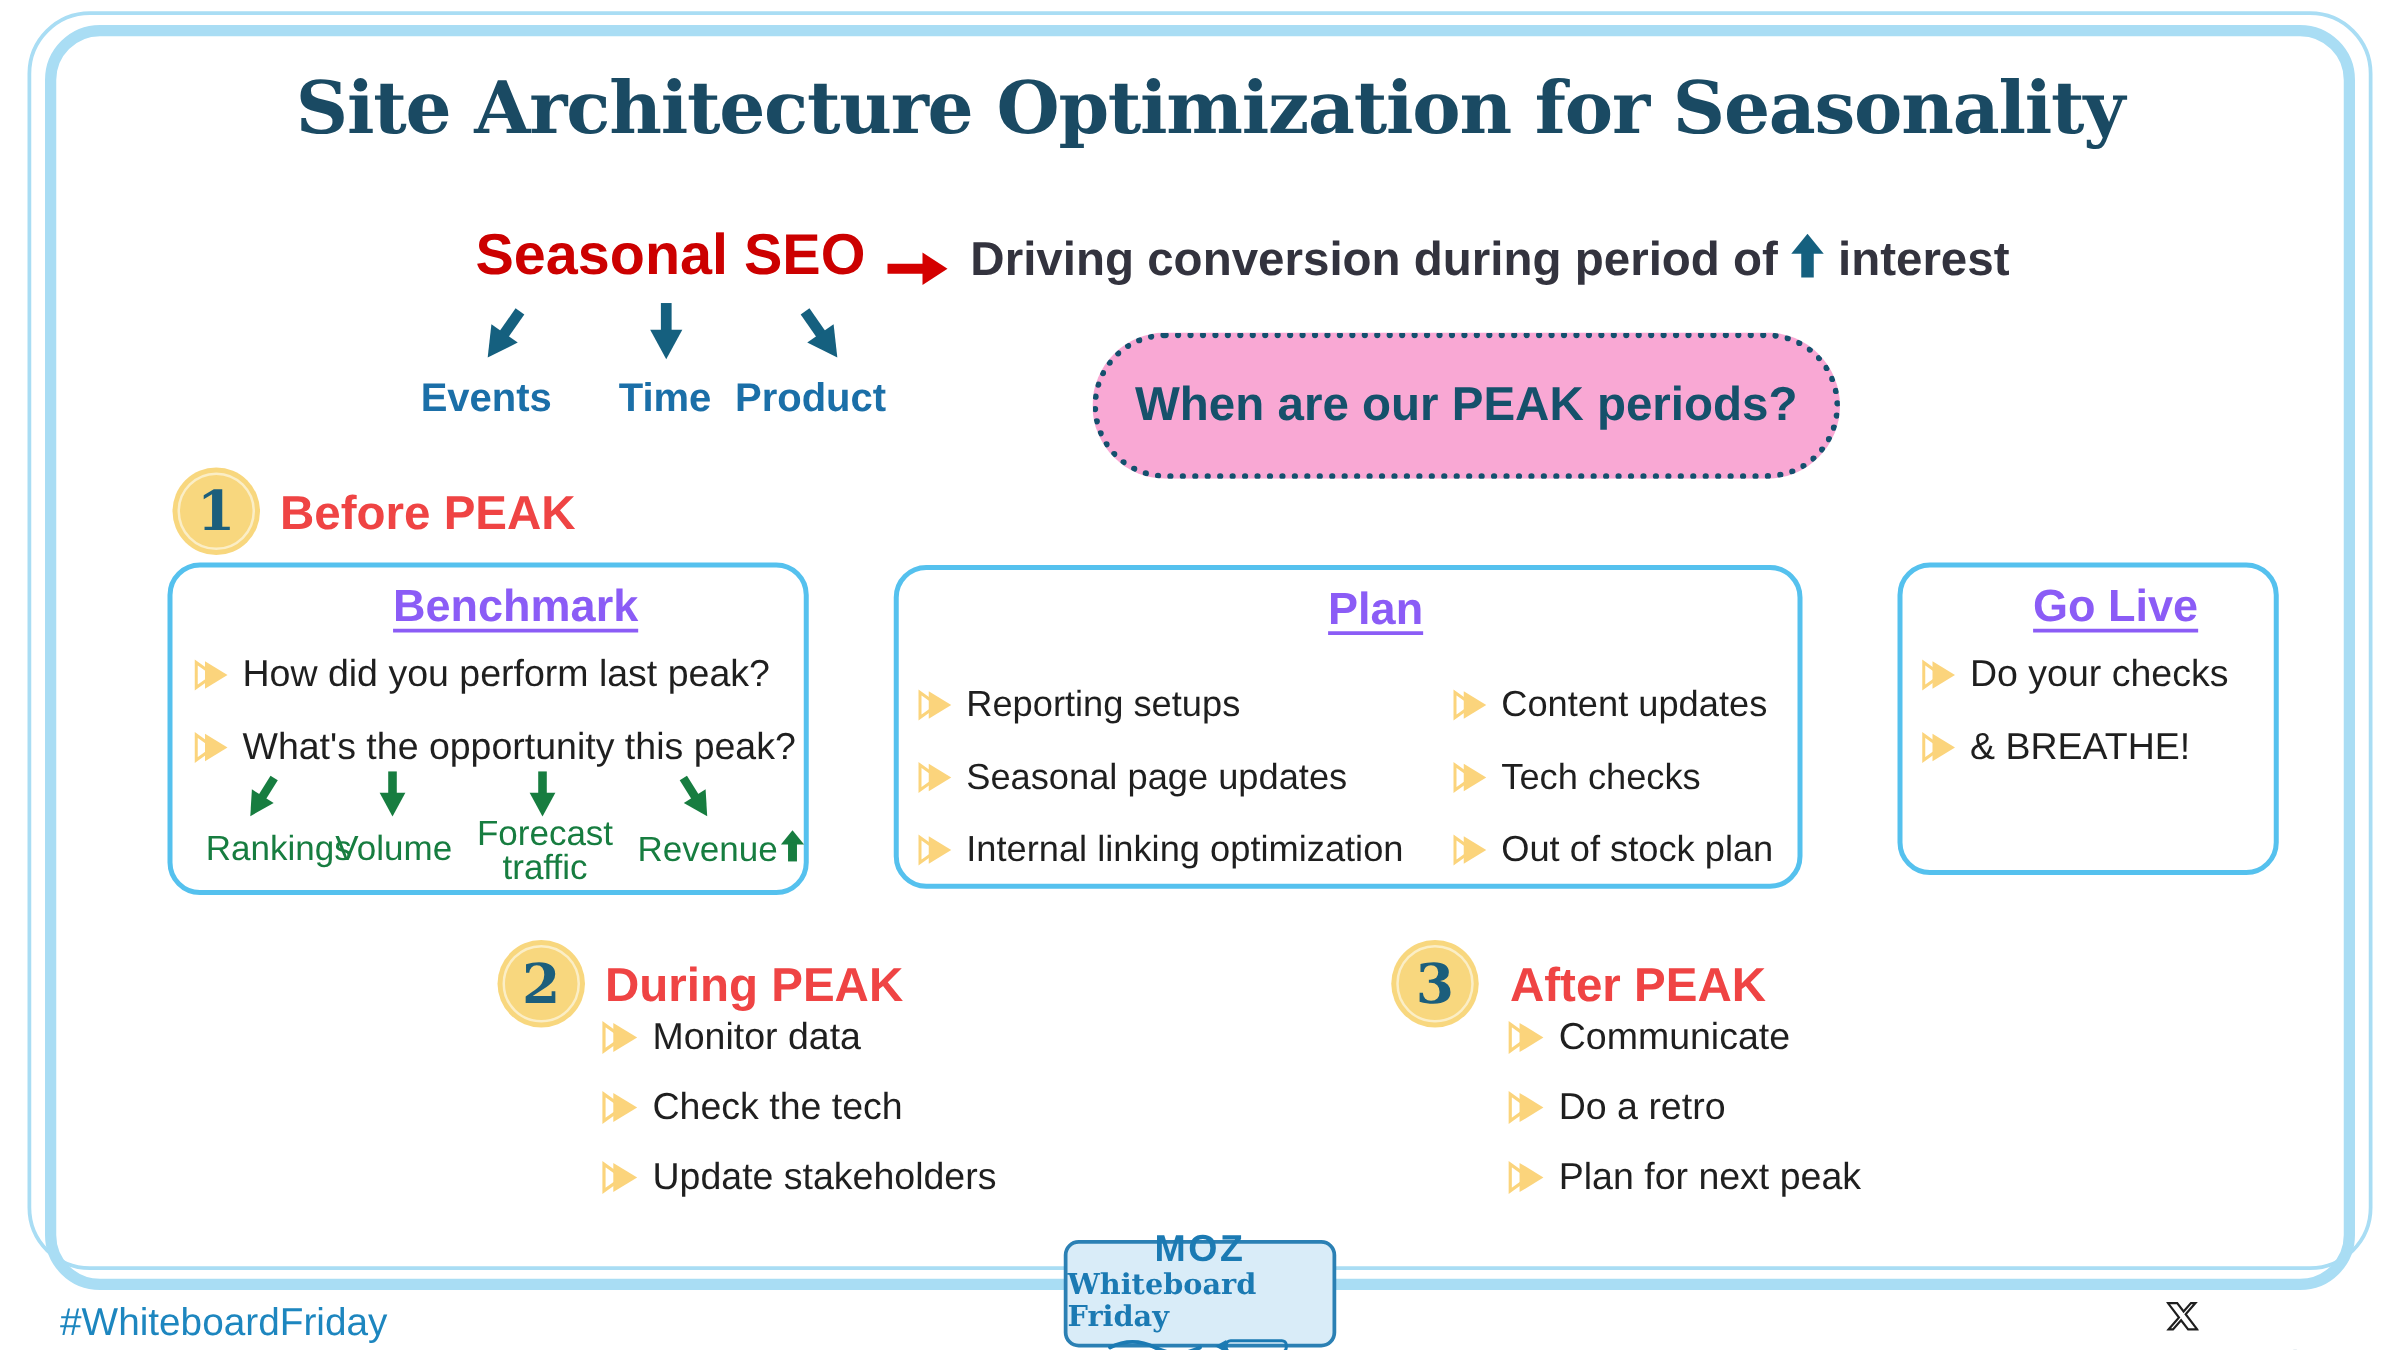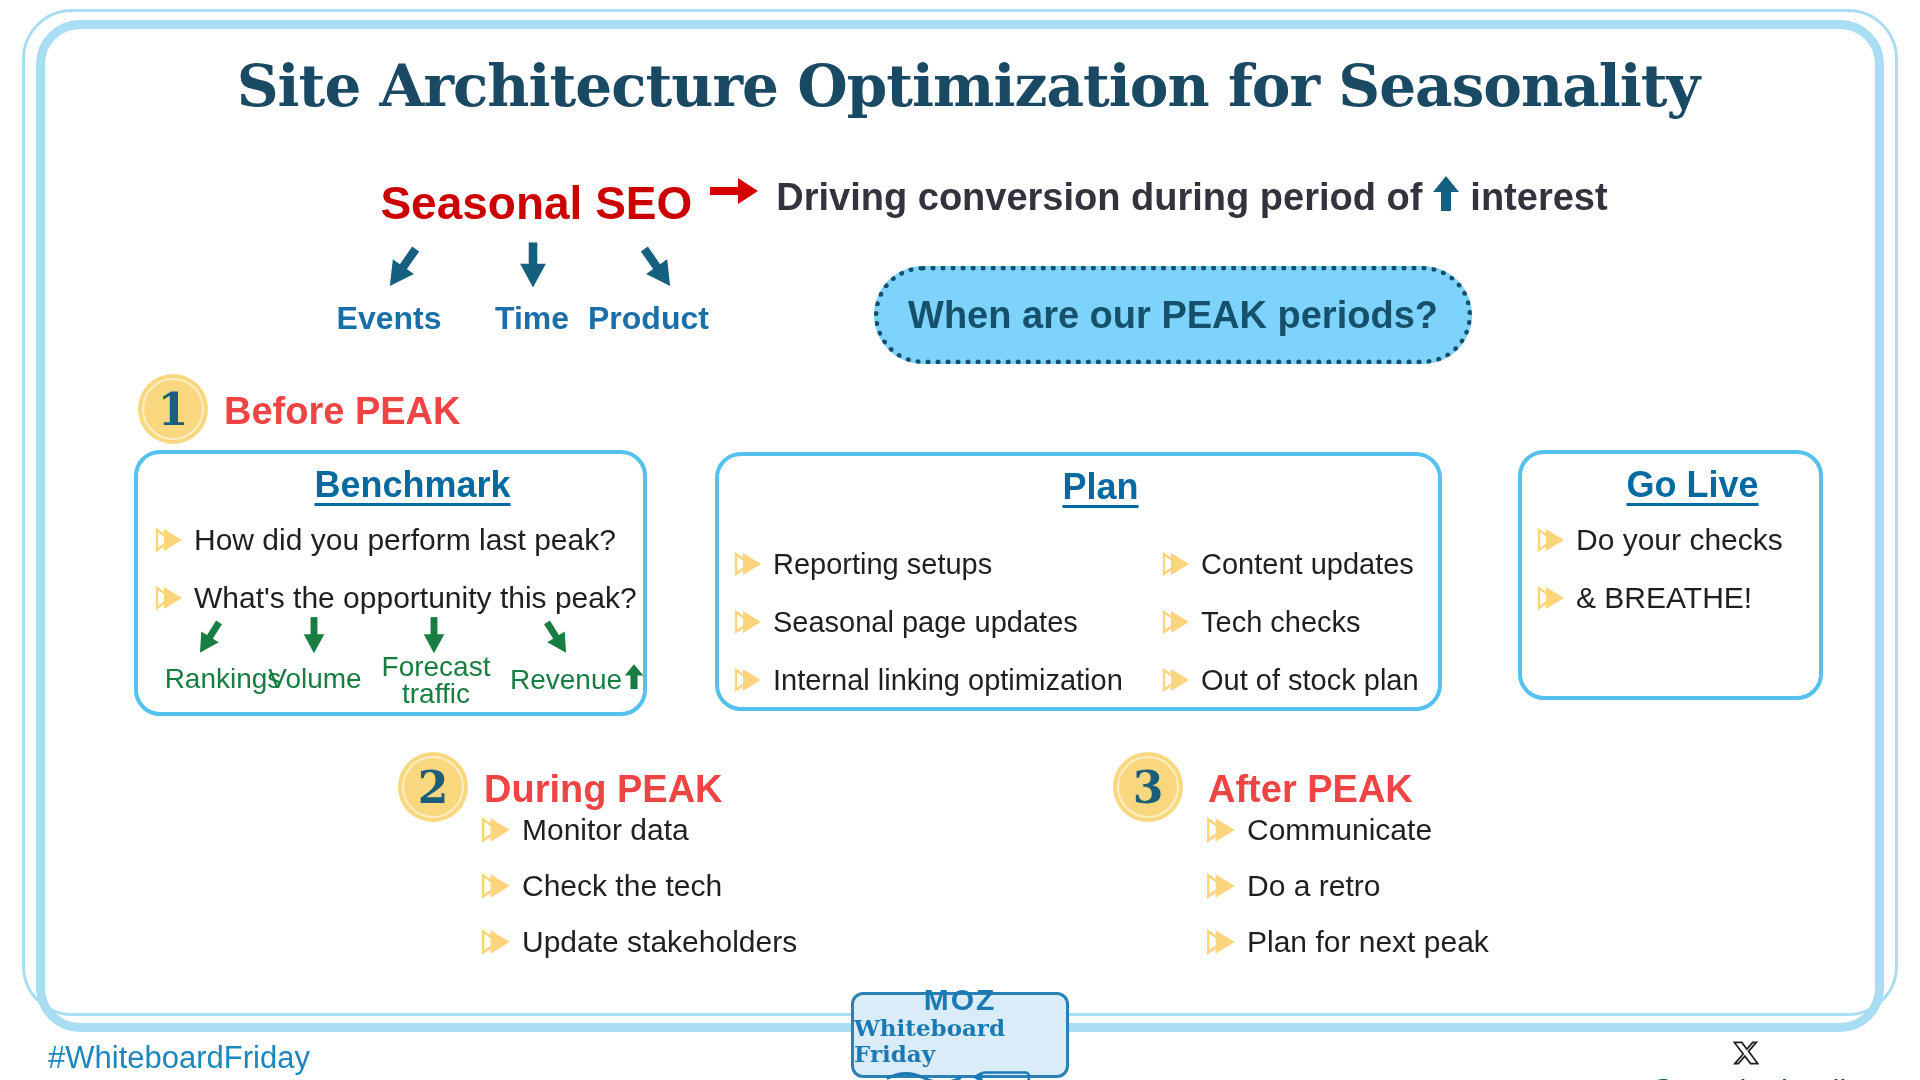--- a/index.html
+++ b/index.html
@@ -18,51 +18,51 @@
     border:9px solid #a9ddf4; border-radius:44px;
   }
   .title {
     position:absolute; top:52px; left:0; width:100%; text-align:center;
     font-family:"DejaVu Serif", serif; font-size:58px; font-weight:600;
     color:#1a4a63; letter-spacing:-1px;padding-left:16px;
   }
   
   .intro-row {
     position:absolute; top:176px; left:0; width:100%;
-    display:flex; justify-content:center; align-items:flex-start; gap:16px;
+    display:flex; justify-content:center; align-items:flex-end; gap:16px;
     padding-left:68px;
   }
   .seasonal { font-size:46px; font-weight:bold; color:#cc0000; }
   .intro-desc { display:flex; align-items:center; gap:10px;
     font-size:38px; font-weight:bold; color:#33333e; }
   .arrow-right { color:#d40000; display:flex; }
   .arrow-up-teal { color:#15607f; display:flex; position:relative; top:-4px; }
   
   .branch-arrow { position:absolute; color:#15607f; }
   .branch-label { position:absolute; font-size:32px; font-weight:bold; color:#1b6fa8; text-align:center; }
   
   .peak-pill {
-    position:absolute; left:874px; top:266px; width:598px; height:98px;
-    background:#7dd3fc; border:5px dotted #14506e; border-radius:60px;
+    position:absolute; left:874px; top:266px; width:598px; height:117px;
+    background:#f9a8d4; border:5px dotted #14506e; border-radius:60px;
     display:flex; align-items:center; justify-content:center;
     font-size:38px; font-weight:bold; color:#15516b;
   }
   
   .badge {
     position:absolute; width:70px; height:70px; border-radius:50%;
     background:#f8d77e; display:flex; align-items:center; justify-content:center;
     font-family:"DejaVu Serif", serif; font-weight:800; font-size:44px; color:#1b5e7c;
   }
   .badge::after { content:""; position:absolute; inset:4px; border:2px solid #fbeec6; border-radius:50%; }
   .phase-title { position:absolute; font-size:38px; font-weight:bold; color:#ef4444; }
   
   .box { position:absolute; background:#fff; border:4px solid #55c1ee; border-radius:26px; }
   .box-title {
     position:absolute; top:10px; left:0; width:100%; text-align:center;
-    font-size:36px; font-weight:bold; color:#0369a1;
+    font-size:36px; font-weight:bold; color:#8b5cf6;
     text-decoration:underline; text-decoration-thickness:3px; text-underline-offset:6px;padding-left:44px;
   }
   .bullet-row { position:absolute; display:flex; align-items:center; gap:8px; height:40px;
     font-size:30px; color:#1f1f1f; white-space:nowrap; }
   .bullet-icon { display:flex; flex:0 0 auto; }
   
   .metric-arrow { position:absolute; color:#177d40; }
   .metric-label { position:absolute; font-size:28px; font-weight:500; color:#177d40;
     text-align:center; line-height:0.95; }
   .revenue-row { position:absolute; display:flex; align-items:center; gap:2px;

